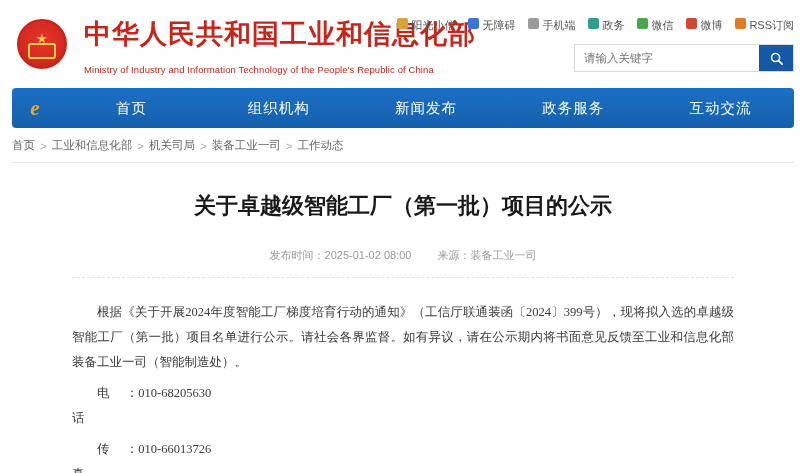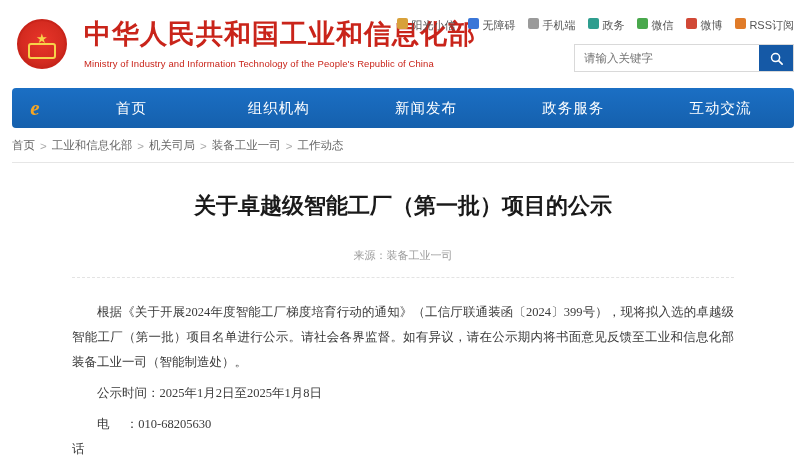--- a/index.html
+++ b/index.html
@@ -60,21 +60,21 @@
   }
   .title-cn {
     font-family: "Liberation Serif", serif;
     font-size: 27px;
     font-weight: bold;
     color: #c9241a;
     letter-spacing: 1px;
     white-space: nowrap;
   }
   .title-en {
-    margin-top: 6px;
+    margin-top: 12px;
     font-size: 9.5px;
     color: #c9241a;
     letter-spacing: 0.1px;
     white-space: nowrap;
   }
 
   .header-links {
     position: absolute;
     right: 12px;
     top: 18px;
@@ -309,26 +309,26 @@
   <span class="sep">&gt;</span>
   <a>装备工业一司</a>
   <span class="sep">&gt;</span>
   <a>工作动态</a>
 </div>
 
 <div class="article">
   <div class="art-title">关于卓越级智能工厂（第一批）项目的公示</div>
 
   <div class="art-meta">
+    <span>发布时间：2025-01-02 08:00</span>
     <span>来源：装备工业一司</span>
   </div>
 
   <div class="art-body">
     <p class="indent">根据《关于开展2024年度智能工厂梯度培育行动的通知》（工信厅联通装函〔2024〕399号），现将拟入选的卓越级智能工厂（第一批）项目名单进行公示。请社会各界监督。如有异议，请在公示期内将书面意见反馈至工业和信息化部装备工业一司（智能制造处）。</p>
-    <p class="indent">公示时间：2025年1月2日至2025年1月8日</p>
     <p class="contact-line">
       <span class="contact-label">电话</span>
       <span>：010-68205630</span>
     </p>
     <p class="contact-line">
       <span class="contact-label">传真</span>
       <span>：010-66013726</span>
     </p>
 
   </div>

